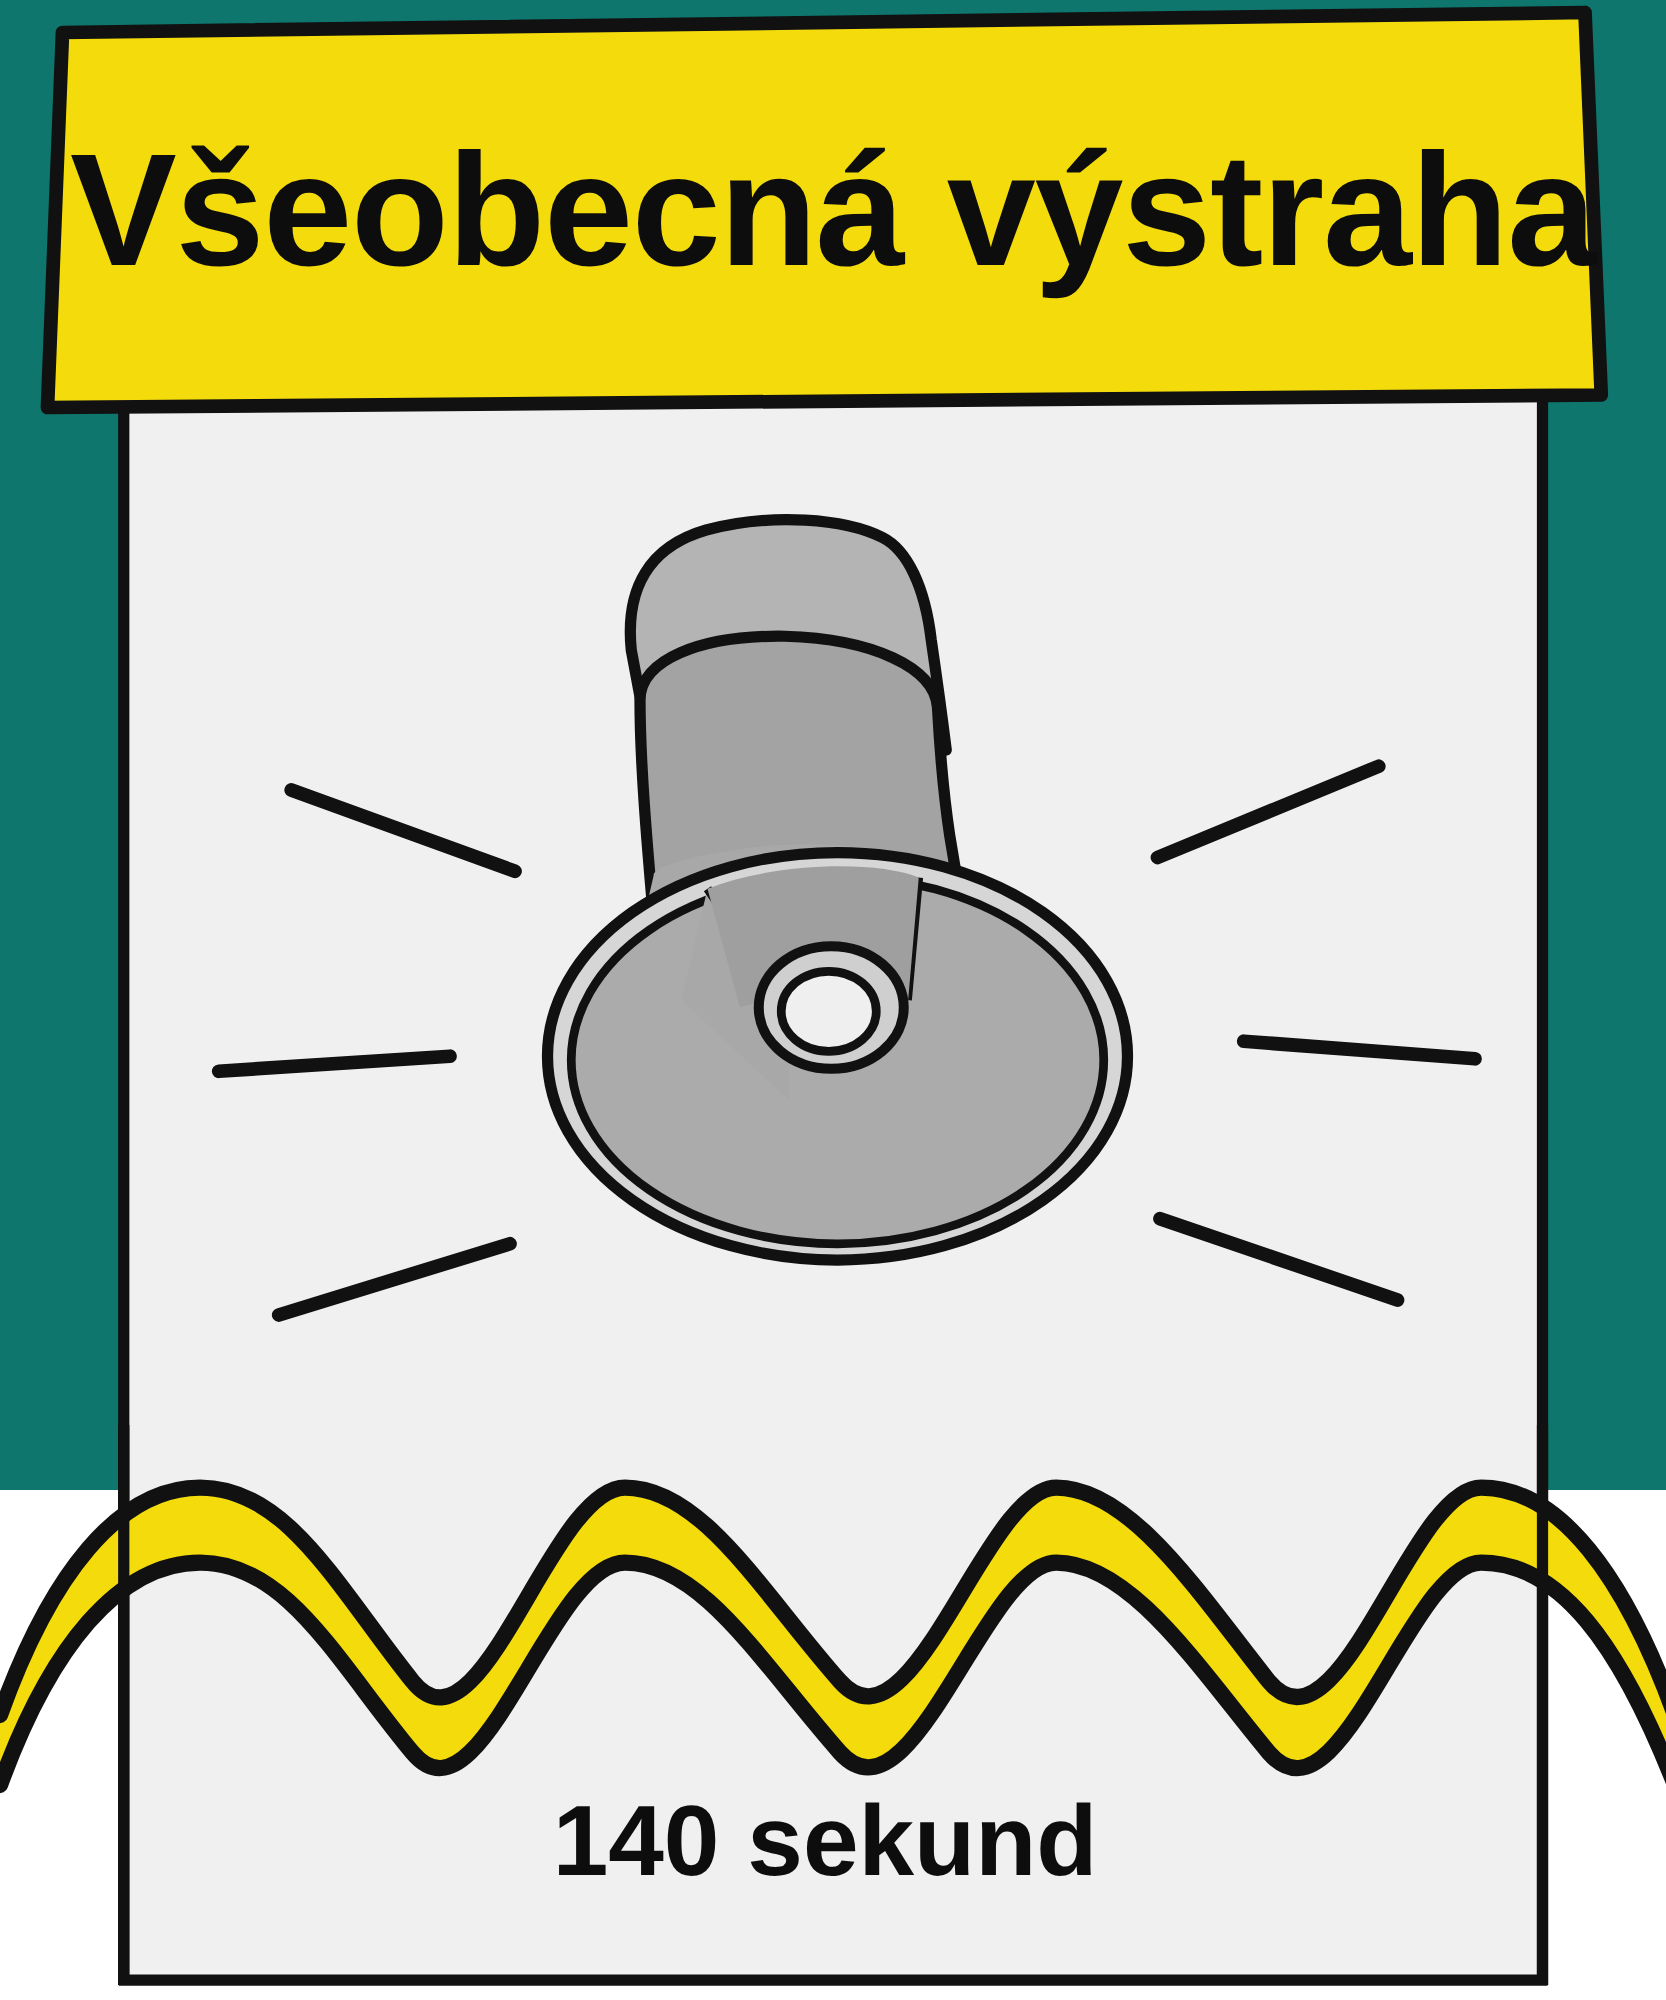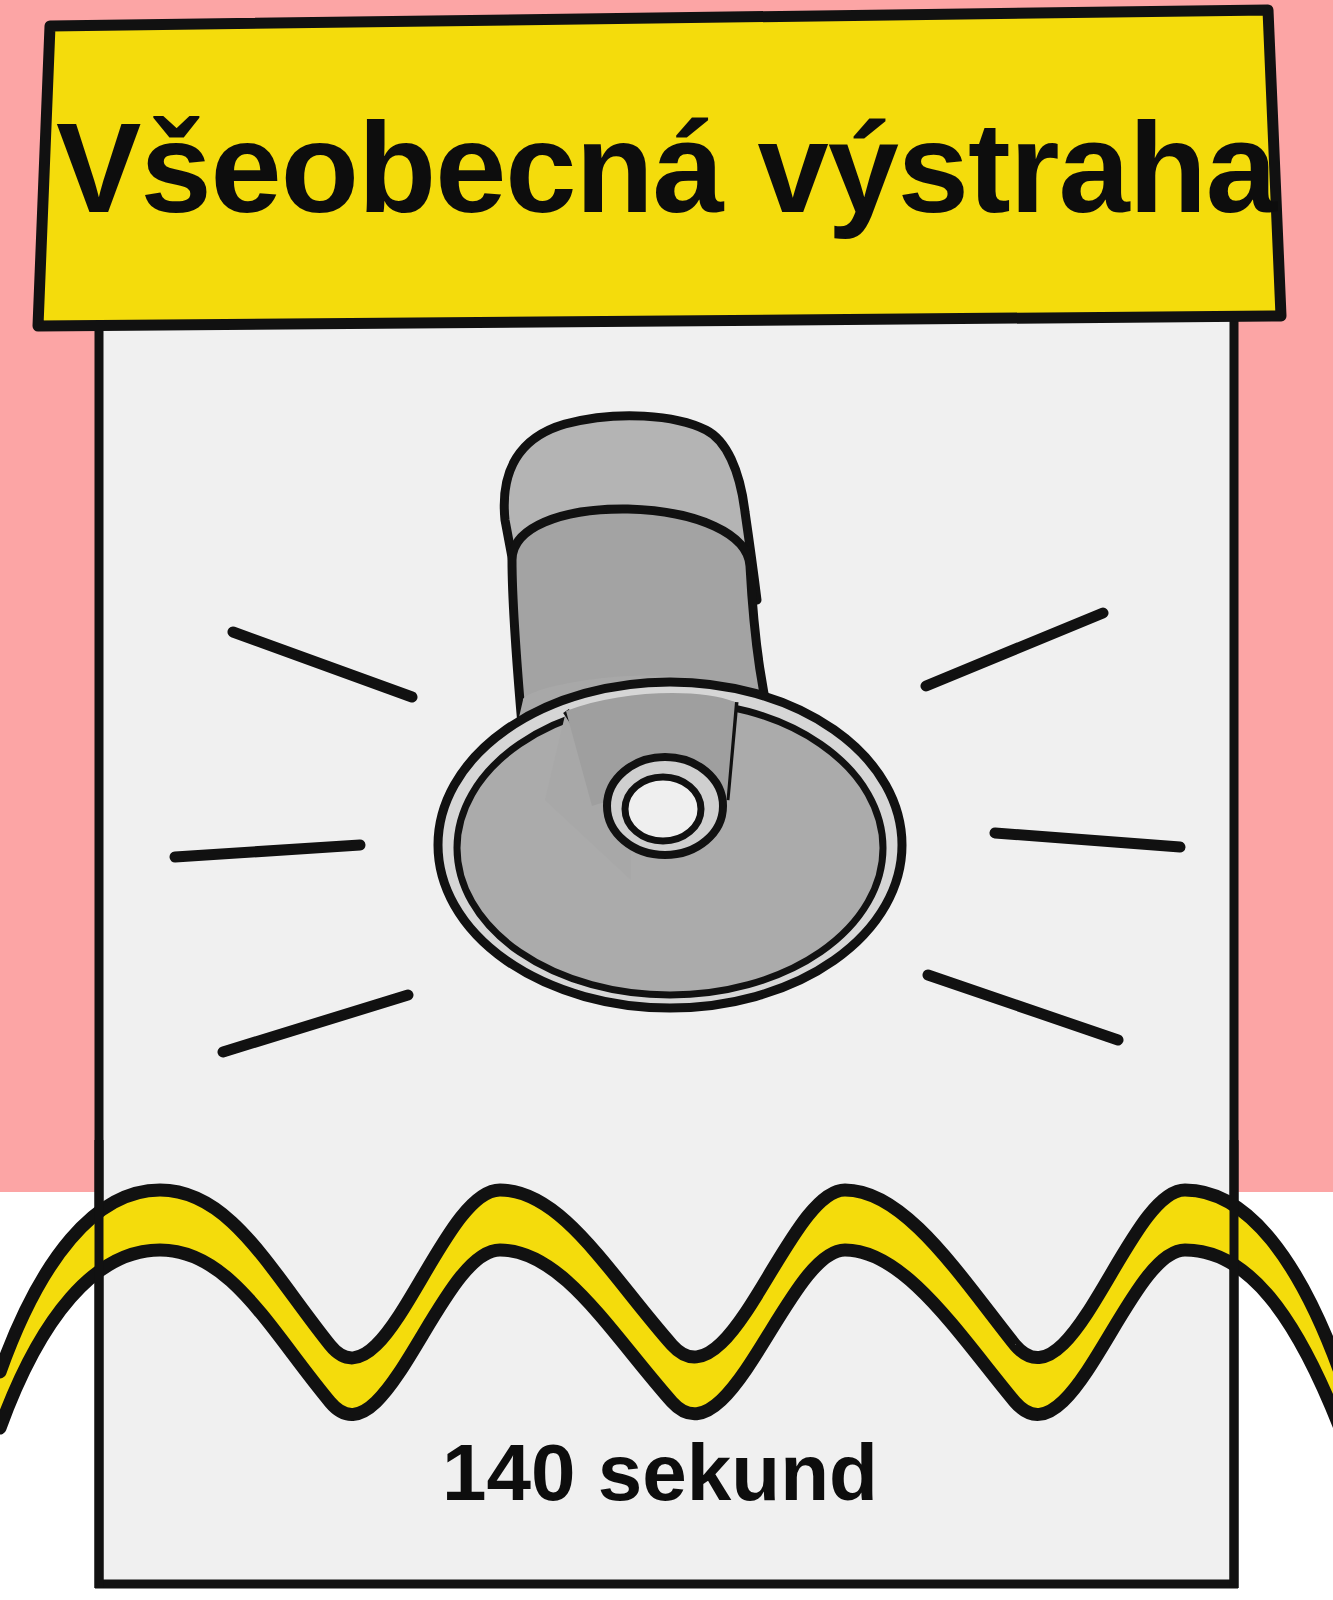--- a/index.html
+++ b/index.html
@@ -10,21 +10,21 @@
   body {
     width: 1333px;
     height: 1600px;
     overflow: hidden;
     font-family: "Liberation Sans", sans-serif;
   }
   #poster {
     position: relative;
     width: 1333px;
     height: 1192px;
-    background: #fca5a5;
+    background: #0f766e;
   }
   #poster-svg {
     position: absolute;
     top: 0;
     left: 0;
     width: 1333px;
     height: 1600px;
     display: block;
   }
   .banner-title-text {

